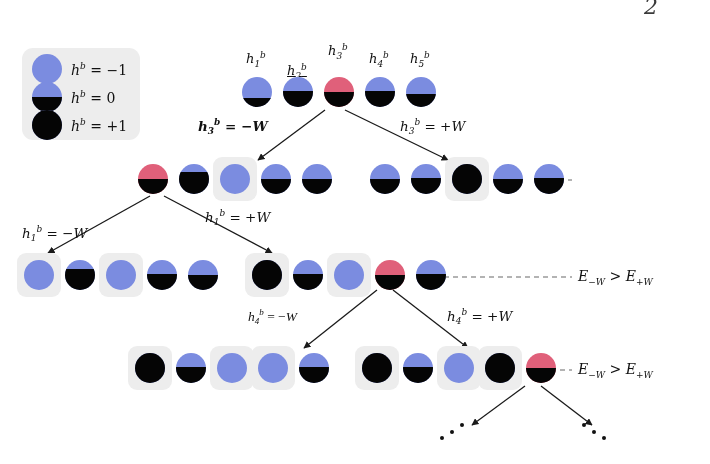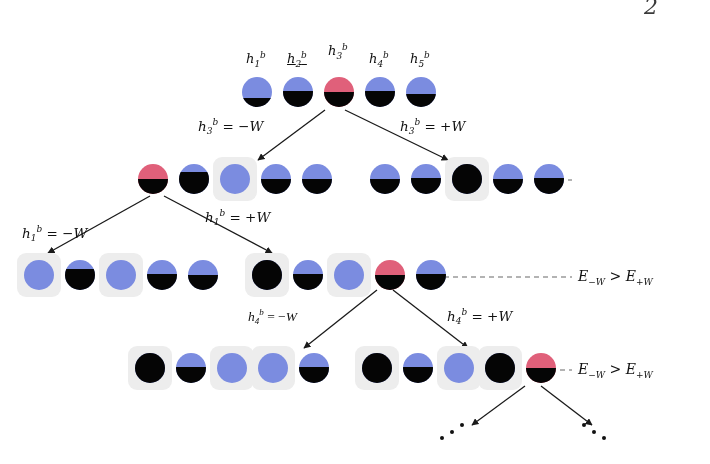--- a/index.html
+++ b/index.html
@@ -88,28 +88,54 @@
     <line x1="393" y1="290" x2="468" y2="348" stroke="#1a1a1a" stroke-width="1.3" marker-end="url(#arrow)"></line>
 
     <line x1="525" y1="386" x2="472" y2="425" stroke="#1a1a1a" stroke-width="1.3" marker-end="url(#arrow)"></line>
     <line x1="541" y1="386" x2="592" y2="425" stroke="#1a1a1a" stroke-width="1.3" marker-end="url(#arrow)"></line>
 
     <line x1="541" y1="180" x2="572" y2="180" stroke="#9a9a9a" stroke-width="1.3" stroke-dasharray="5,4"></line>
     <line x1="435" y1="277" x2="572" y2="277" stroke="#9a9a9a" stroke-width="1.3" stroke-dasharray="5,4"></line>
     <line x1="560" y1="370" x2="572" y2="370" stroke="#9a9a9a" stroke-width="1.3" stroke-dasharray="5,4"></line>
   </svg>
 
+  <div class="legend">
+    <div class="legend-row" style="top:6px;">
+      <div class="node" style="position:relative;left:0;top:0;width:30px;height:30px;">
+        <div class="bottom" style="height:0%;"></div>
+      </div>
+      <span class="legend-label">
+        <i>h</i><span class="sup">b</span> = −1
+      </span>
+    </div>
+    <div class="legend-row" style="top:34px;">
+      <div class="node" style="position:relative;left:0;top:0;width:30px;height:30px;">
+        <div class="bottom" style="height:50%;"></div>
+      </div>
+      <span class="legend-label">
+        <i>h</i><span class="sup">b</span> = 0
+      </span>
+    </div>
+    <div class="legend-row" style="top:62px;">
+      <div class="node" style="position:relative;left:0;top:0;width:30px;height:30px;">
+        <div class="bottom" style="height:100%;"></div>
+      </div>
+      <span class="legend-label">
+        <i>h</i><span class="sup">b</span> = +1
+      </span>
+    </div>
+  </div>
 
   <div class="lbl top" style="left:246px;top:50px;"><i>h</i><span class="sub">1</span><span class="sup">b</span></div>
-  <div class="lbl top" style="left:287px;top:50px;text-decoration:underline;"><i>h</i><span class="sub">2</span><span class="sup">b</span></div>
+  <div class="lbl top" style="left:287px;top:62px;text-decoration:underline;"><i>h</i><span class="sub">2</span><span class="sup">b</span></div>
   <div class="lbl top" style="left:328px;top:42px;"><i>h</i><span class="sub">3</span><span class="sup">b</span></div>
   <div class="lbl top" style="left:369px;top:50px;"><i>h</i><span class="sub">4</span><span class="sup">b</span></div>
   <div class="lbl top" style="left:410px;top:50px;"><i>h</i><span class="sub">5</span><span class="sup">b</span></div>
 
-  <div class="lbl" style="left:198px;top:117px;"><i>h</i><span class="sub">3</span><span class="sup">b</span> = −<i>W</i></div>
+  <div class="lbl" style="left:198px;top:117px;font-weight:bold;"><i>h</i><span class="sub">3</span><span class="sup">b</span> = −<i>W</i></div>
   <div class="lbl" style="left:400px;top:117px;"><i>h</i><span class="sub">3</span><span class="sup">b</span> = +<i>W</i></div>
 
   <div class="lbl" style="left:22px;top:224px;"><i>h</i><span class="sub">1</span><span class="sup">b</span> = −<i>W</i></div>
   <div class="lbl" style="left:205px;top:208px;"><i>h</i><span class="sub">1</span><span class="sup">b</span> = +<i>W</i></div>
 
   <div class="lbl" style="left:248px;top:307px;font-family:Liberation Serif, serif;"><i>h</i><span class="sub">4</span><span class="sup">b</span> = −<i>W</i></div>
   <div class="lbl" style="left:447px;top:307px;"><i>h</i><span class="sub">4</span><span class="sup">b</span> = +<i>W</i></div>
 
   <div class="energy" style="left:578px;top:268px;">
     <i>E</i><span class="sub">−W</span> &gt; <i>E</i><span class="sub">+W</span>

